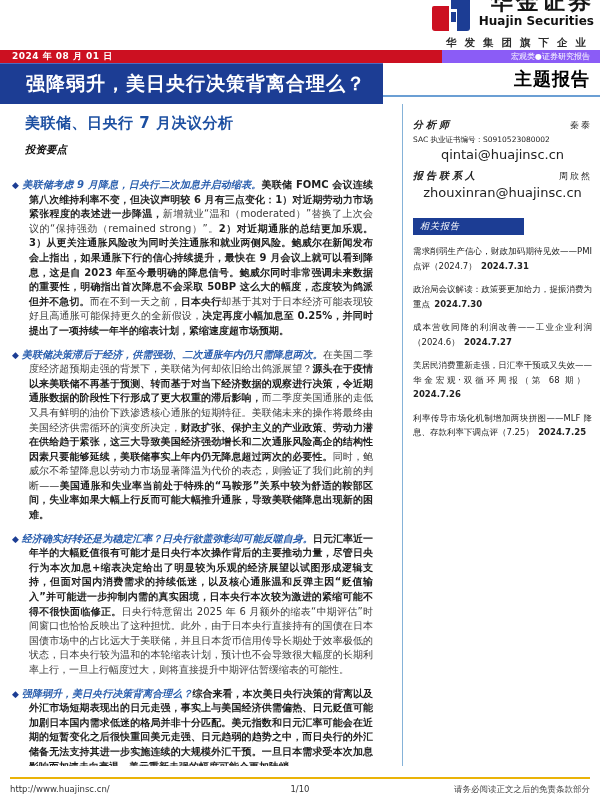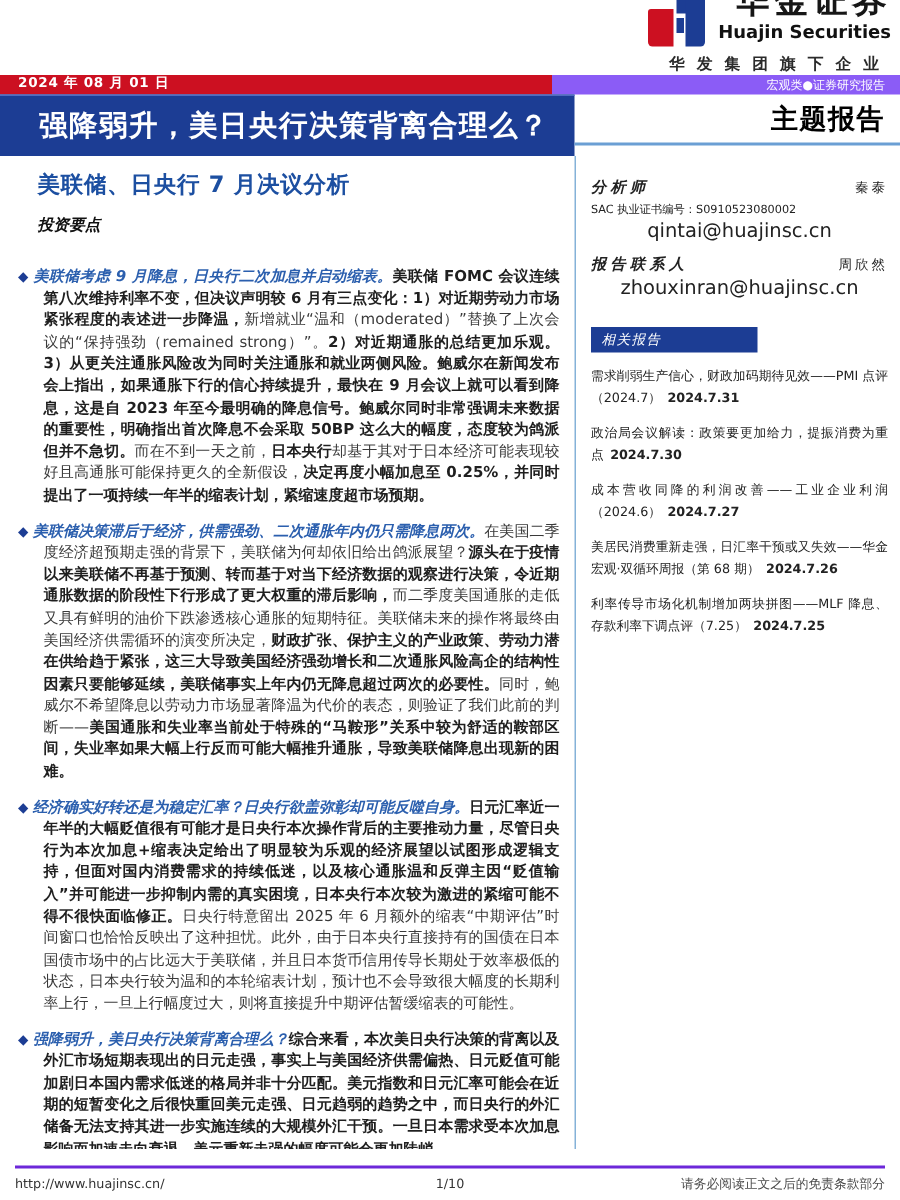--- a/index.html
+++ b/index.html
@@ -20,36 +20,36 @@
   .logo-icon .blue-b{position:absolute;left:25px;top:0;width:13px;height:31px;background:#1c3d94;border-radius:0 2px 3px 0;}
   .logo-icon .blue-c{position:absolute;left:19px;top:12px;width:5px;height:10px;background:#1c3d94;}
   .logo-text{text-align:right;}
   .logo-cn-clip{height:14px;overflow:hidden;}
   .logo-cn{font-size:23px;font-weight:bold;color:#161616;letter-spacing:3px;line-height:23px;margin-top:-10px;white-space:nowrap;}
   .logo-en{font-size:12px;font-weight:bold;color:#111;margin-top:0;}
   .tagline{font-size:10.5px;font-weight:bold;color:#2b2b2b;letter-spacing:8px;margin-top:4px;white-space:nowrap;}
 
   
   .band{display:flex;height:13px;}
-  .date-bar{width:368px;background:#cc1021;color:#fff;font-size:9px;font-weight:bold;
+  .date-bar{width:442px;background:#cc1021;color:#fff;font-size:9px;font-weight:bold;
     line-height:13px;padding-left:12px;box-sizing:border-box;letter-spacing:0.5px;}
   .category-bar{flex:1;background:#8b5cf6;color:#fff;font-size:8px;line-height:13px;
     text-align:right;padding-right:10px;box-sizing:border-box;}
 
   
   .title-row{display:flex;height:41px;}
   .main-title{width:383px;background:#1c3d94;border-top:1px solid #4f6cc0;box-sizing:border-box;
     color:#fff;font-size:19px;font-weight:bold;letter-spacing:1px;
     display:flex;align-items:center;padding-left:26px;}
   .report-type{flex:1;display:flex;align-items:center;justify-content:flex-end;
     height:34px;border-bottom:2px solid #6b9fd4;box-sizing:border-box;
     color:#000000;font-size:18px;font-weight:bold;padding-right:10px;letter-spacing:1px;}
 
   
-  .content{display:flex;height:662px;}
+  .content{display:flex;height:662px;gap:19px;}
   .main-col{width:383px;box-sizing:border-box;padding:6px 10px 0 12px;overflow:hidden;}
   .side-col{flex:1;box-sizing:border-box;border-left:1px solid #85b2d8;padding:10px 8px 0 10px;overflow:hidden;}
 
   .subtitle{color:#1c4fa1;font-size:15px;font-weight:bold;margin:4px 0 10px 13px;letter-spacing:0.5px;}
   .keypoints{color:#111;font-size:10.5px;font-weight:bold;font-style:italic;margin:0 0 21px 13px;}
 
   .bullet{font-size:10px;line-height:14.6px;text-align:justify;color:#3a3a3a;
     margin-bottom:9px;padding-left:17px;text-indent:-17px;}
   .diamond{color:#1c3d94;font-size:9px;}
   .seg-lead{color:#2b5fae;font-weight:bold;font-style:italic;}
@@ -61,22 +61,22 @@
   .side-label{font-weight:bold;font-size:10px;letter-spacing:3px;color:#222;font-style:italic;white-space:nowrap;}
   .side-name{font-size:9px;color:#222;letter-spacing:2px;}
   .side-cert{font-size:7.5px;color:#222;margin-top:3px;}
   .side-email{text-align:center;font-size:13px;color:#222;margin-top:2px;text-decoration:none;display:block;}
   .related-header{background:#1c3d94;color:#fff;font-size:9px;font-weight:normal;font-style:italic;
     width:111px;padding:2px 0 2px 7px;box-sizing:border-box;margin-top:18px;letter-spacing:1px;}
   .related-item{font-size:8.5px;line-height:14.5px;margin-top:9px;color:#222;text-align:justify;}
   .related-date{font-weight:bold;}
 
   
-  .footer{position:absolute;left:10px;right:10px;bottom:4px;border-top:2px solid #6d28d9;
-    padding-top:5px;display:flex;align-items:center;font-size:8.5px;color:#333;}
+  .footer{position:absolute;left:10px;right:10px;bottom:4px;border-top:2px solid #eab308;
+    padding-top:5px;display:flex;align-items:flex-start;font-size:8.5px;color:#333;}
   .footer-url{width:33%;text-decoration:none;color:#333;}
   .footer-page{width:34%;text-align:center;color:#333;}
   .footer-disclaimer{width:33%;text-align:right;color:#4a4a4a;}
 </style>
 </head>
 <body>
 
 <div class="page">
 
   <div class="header">

